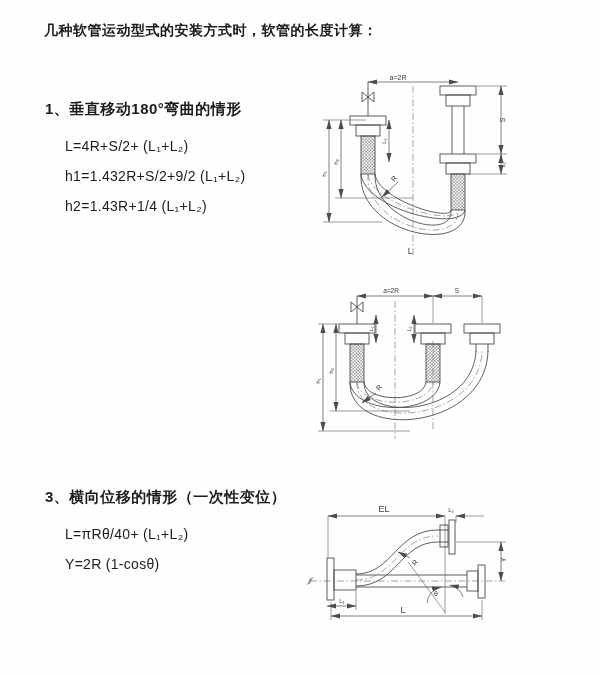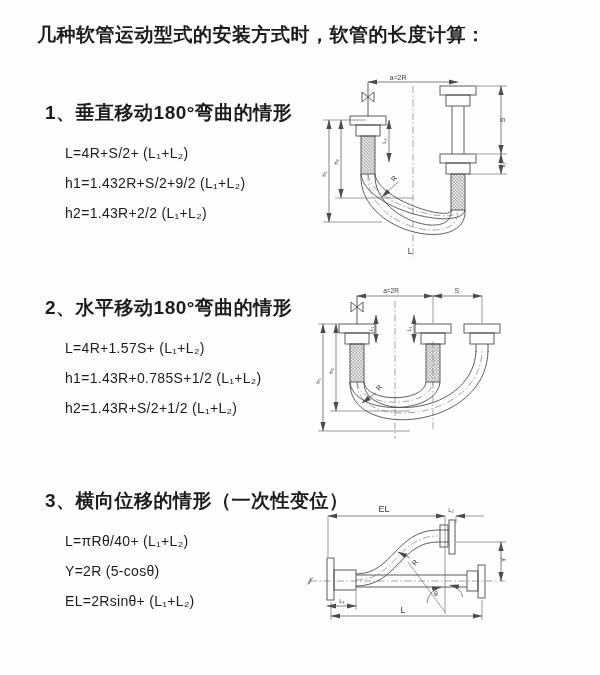--- a/index.html
+++ b/index.html
@@ -1,22 +1,22 @@
 <!DOCTYPE html>
 <html><head>
 <meta charset="utf-8">
 <style>
   html,body{margin:0;padding:0;background:#ffffff;}
   #page{
     position:relative;width:600px;height:675px;background:#fefefe;
     font-family:"Liberation Sans","DejaVu Sans",sans-serif;color:#1c1c1c;overflow:hidden;
   }
-  .title{position:absolute;left:37px;top:22px;font-size:19px;font-weight:bold;letter-spacing:0.5px;font-family:Liberation Mono, monospace;}
+  .title{position:absolute;left:44px;top:22px;font-size:14px;font-weight:bold;letter-spacing:0.5px;font-family:Liberation Mono, monospace;}
   .sec{position:absolute;left:45px;}
-  .sec .head{font-size:19px;font-weight:bold;letter-spacing:0.5px;margin-bottom:12px;}
+  .sec .head{font-size:15px;font-weight:bold;letter-spacing:0.5px;margin-bottom:12px;}
   .sec .formula{font-size:14px;margin-left:20px;margin-bottom:0;height:30px;line-height:30px;letter-spacing:0.3px;}
   .dwg{position:absolute;}
   svg text{fill:#3a3a3a;font-family:"Liberation Sans","DejaVu Sans",sans-serif;}
   .ln{stroke:#4d4d4d;stroke-width:0.9;fill:none;}
   .thin{stroke:#5a5a5a;stroke-width:0.6;fill:none;}
   .dim{stroke:#4d4d4d;stroke-width:0.7;fill:none;}
   .cl{stroke:#6a6a6a;stroke-width:0.6;fill:none;stroke-dasharray:7 2.5 1.5 2.5;}
   .hx{fill:url(#hx);stroke:#4d4d4d;stroke-width:0.9;}
   .pc{fill:none;stroke:#4d4d4d;stroke-width:0.9;}
 </style>
@@ -35,21 +35,21 @@
       </pattern>
     </defs>
   </svg>
 
   <div class="title">几种软管运动型式的安装方式时，软管的长度计算：</div>
 
   <div class="sec" style="top:100px">
     <div class="head">1、垂直移动180°弯曲的情形</div>
     <div class="formula">L=4R+S/2+ (L₁+L₂)</div>
     <div class="formula">h1=1.432R+S/2+9/2 (L₁+L₂)</div>
-    <div class="formula">h2=1.43R+2/2 (L₁+L₂)</div>
+    <div class="formula">h2=1.43R+1/4 (L₁+L₂)</div>
   </div>
 
   <svg class="dwg" style="left:310px;top:70px" width="290" height="195" viewBox="0 0 290 195">
 
     <line class="cl" x1="103" y1="16" x2="103" y2="188"></line>
 
     <line class="dim" x1="58" y1="12" x2="148" y2="12" marker-start="url(#arw)" marker-end="url(#arw)"></line>
     <text x="88" y="9.5" font-size="7" text-anchor="middle">a=2R</text>
 
     <line class="ln" x1="58" y1="12" x2="58" y2="46"></line>
@@ -95,26 +95,20 @@
       <path class="ln" d="M 65 104 C 63 150 144 172 141 140"></path>
       <path class="cl" d="M 58 104 C 61 135 148 157 148 140"></path>
       <path class="cl" d="M 58 104 C 55 158 151 179 148 140"></path>
     </g>
 
     <line class="dim" x1="88" y1="112" x2="72" y2="127" marker-end="url(#arw)"></line>
     <text font-size="7" transform="translate(86,110) rotate(-50)" text-anchor="middle">R</text>
     <text x="100" y="184" font-size="8.5" text-anchor="middle">L</text>
   </svg>
 
-  <div class="sec" style="top:295px">
-    <div class="head">2、水平移动180°弯曲的情形</div>
-    <div class="formula">L=4R+1.57S+ (L₁+L₂)</div>
-    <div class="formula">h1=1.43R+0.785S+1/2 (L₁+L₂)</div>
-    <div class="formula">h2=1.43R+S/2+1/2 (L₁+L₂)</div>
-  </div>
 
   <svg class="dwg" style="left:310px;top:281px" width="290" height="175" viewBox="0 0 290 175">
     <line class="cl" x1="85" y1="20" x2="85" y2="158"></line>
     <line class="cl" x1="123" y1="60" x2="123" y2="148"></line>
 
     <line class="dim" x1="47" y1="15" x2="123" y2="15" marker-start="url(#arw)" marker-end="url(#arw)"></line>
     <line class="dim" x1="123" y1="15" x2="172" y2="15" marker-start="url(#arw)" marker-end="url(#arw)"></line>
     <line class="thin" x1="123" y1="15" x2="123" y2="42"></line>
     <line class="thin" x1="172" y1="15" x2="172" y2="42"></line>
     <text x="81" y="12" font-size="6.5" text-anchor="middle">a=2R</text>
@@ -159,22 +153,21 @@
       <path class="cl" d="M 47 101 C 45 150 170 142 172 70"></path>
     </g>
 
     <line class="dim" x1="66" y1="112" x2="52" y2="122" marker-end="url(#arw)"></line>
     <text font-size="7" transform="translate(71,108) rotate(-50)" text-anchor="middle">R</text>
   </svg>
 
   <div class="sec" style="top:488px">
     <div class="head">3、横向位移的情形（一次性变位）</div>
     <div class="formula">L=πRθ/40+ (L₁+L₂)</div>
-    <div class="formula">Y=2R (5-cosθ)</div>
-    <div class="formula">EL=2Rsinθ+ (L₁+L₂)</div>
+    <div class="formula">Y=2R (1-cosθ)</div>
   </div>
 
   <svg class="dwg" style="left:298px;top:494px" width="300" height="170" viewBox="0 0 300 170">
 
     <line class="cl" x1="12" y1="87" x2="207" y2="87"></line>
     <polyline class="thin" points="9,91 13,84 11,90 15,83"></polyline>
 
     <rect class="pc" x="29" y="64" width="7" height="42"></rect>
     <rect class="pc" x="36" y="76" width="22" height="20"></rect>
 

